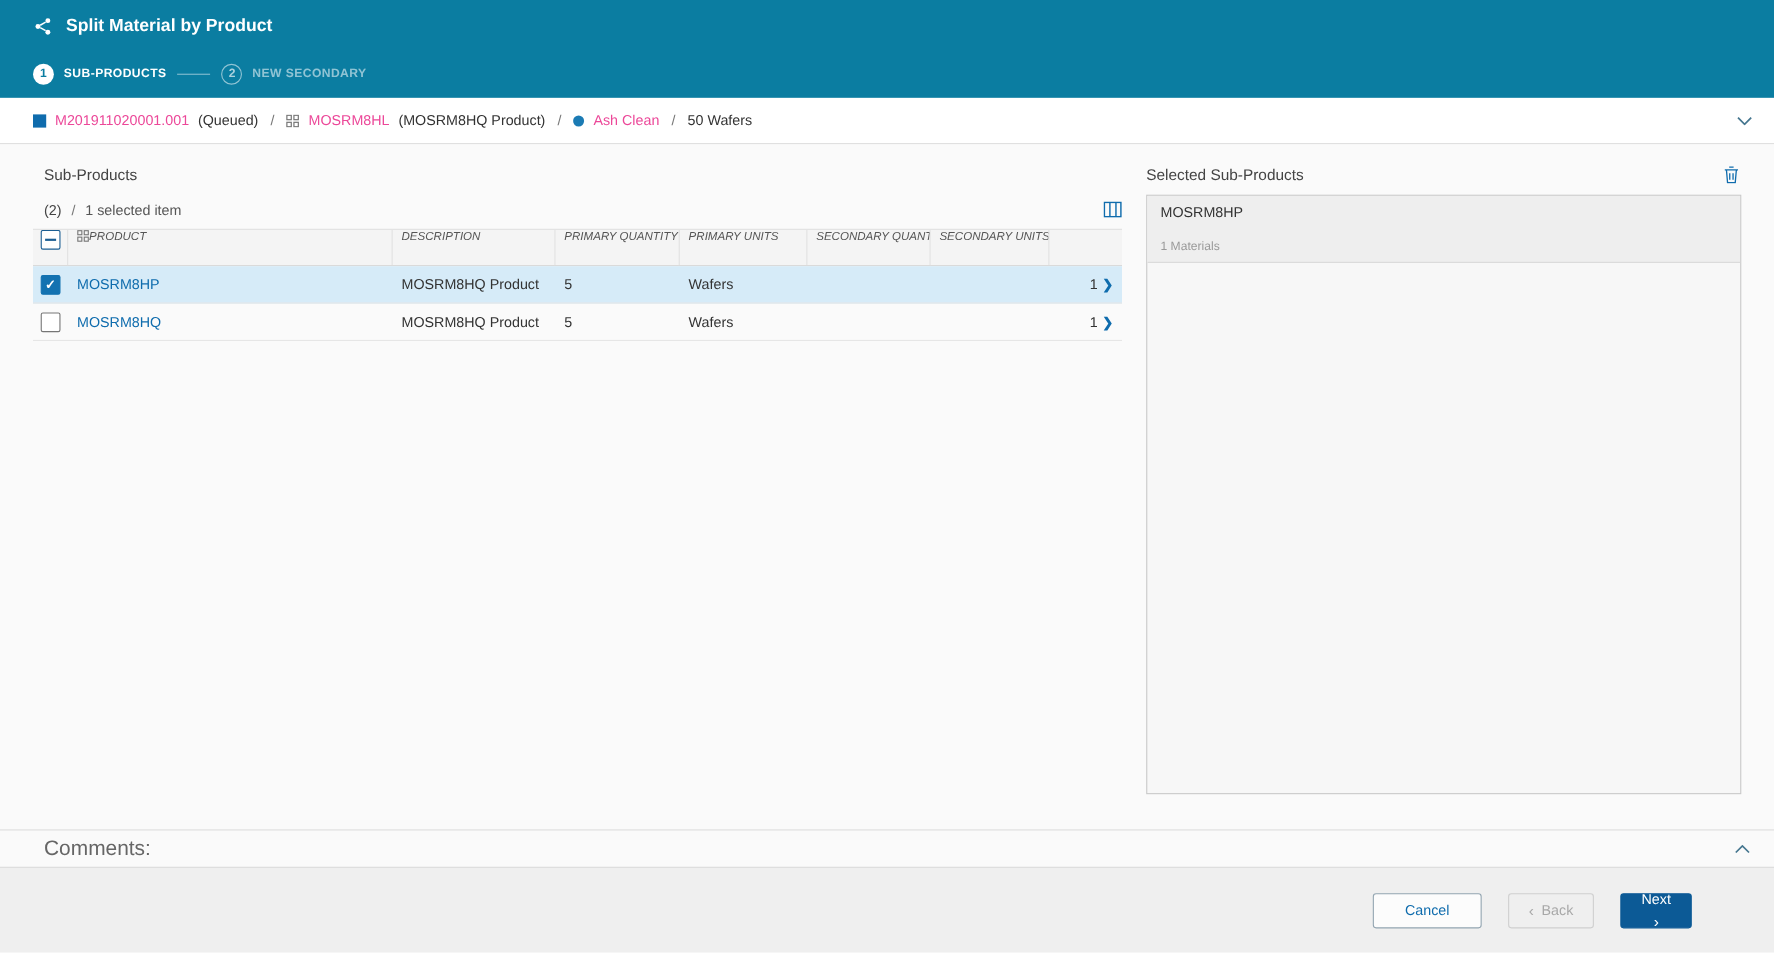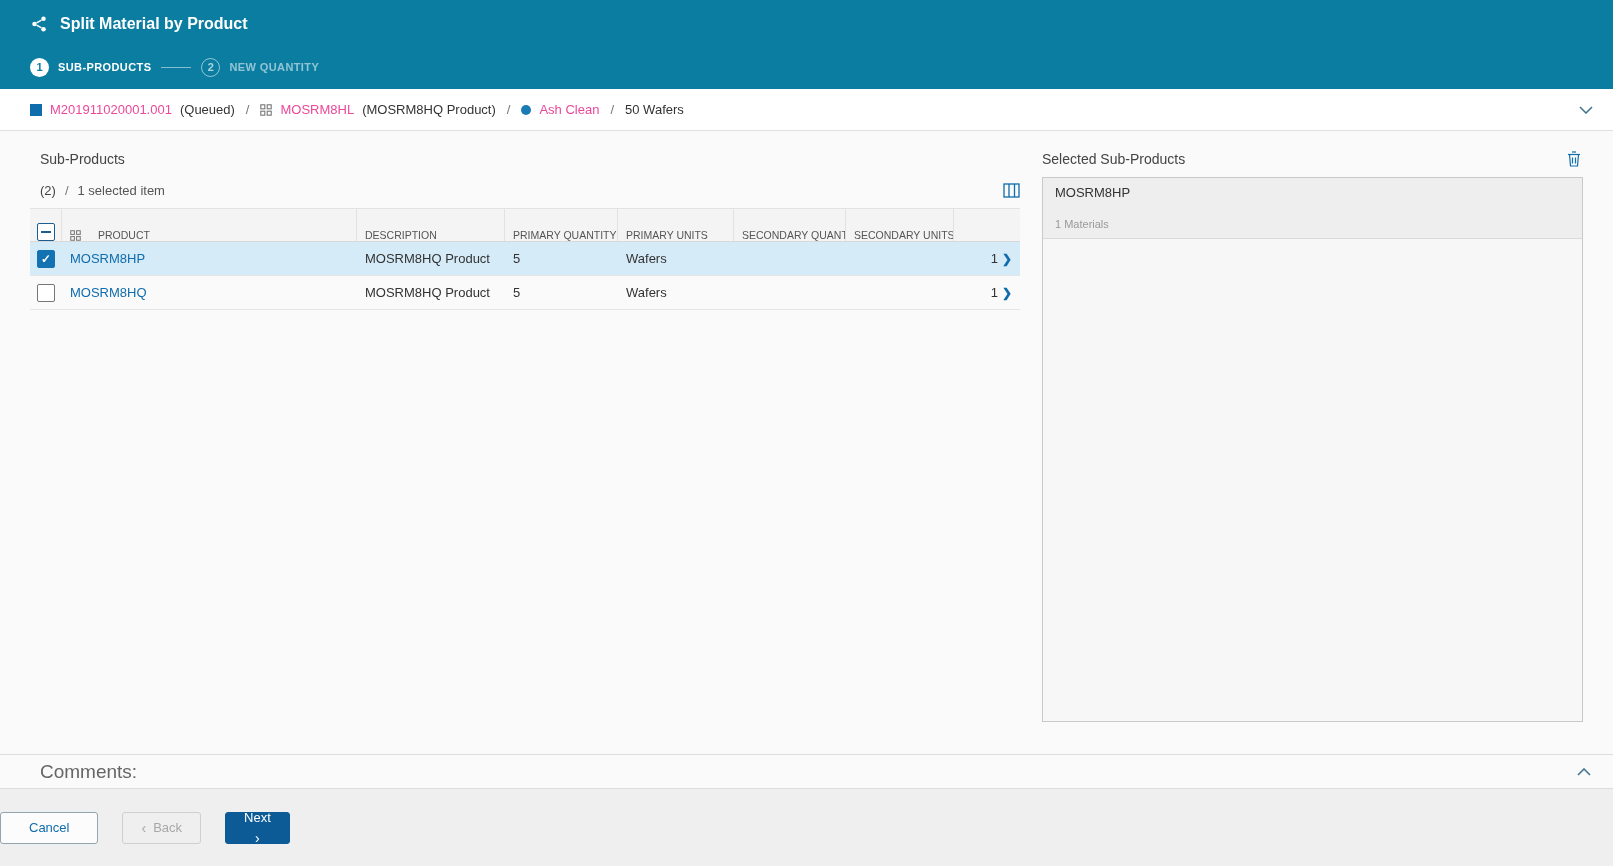--- a/index.html
+++ b/index.html
@@ -51,22 +51,22 @@
   .pane-title { font-size: 14px; color: #444; }
   .left-pane .pane-title { margin: 2px 0 16px 10px; }
   .toolbar-row { display: flex; align-items: center; gap: 6px; font-size: 13px; color: #444; margin: 0 0 10px 10px; }
   .sel-status { color: #555; }
 
   
   .table { width: 990px; font-size: 13px; }
   .thead { display: flex; background: #f4f4f4; border-top: 1px solid #e2e2e2; border-bottom: 1px solid #d8d8d8; height: 34px; }
   .thead .cell {
     font-size: 10.5px; color: #555; border-right: 1px solid #e2e2e2;
-    display: flex; align-items: flex-end; gap: 17px; padding: 0 8px;
-    overflow: hidden; white-space: nowrap; cursor: pointer;
+    display: flex; align-items: flex-start; gap: 0; padding: 0 8px;
+    overflow: hidden; white-space: nowrap; cursor: pointer; font-style: italic;
   }
   .trow { display: flex; height: 34px; border-bottom: 1px solid #e6e6e6; cursor: pointer; }
   .trow.selected { background: #d6ebf8; }
   .trow .cell { display: flex; align-items: center; padding: 0 8px; overflow: hidden; white-space: nowrap; }
   .c-check { flex: 0 0 32px; justify-content: center; padding: 0 !important; }
   .c-product { flex: 0 0 295px; }
   .c-desc { flex: 0 0 148px; }
   .c-pqty { flex: 0 0 113px; }
   .c-punits { flex: 0 0 116px; }
   .c-sqty { flex: 0 0 112px; }
@@ -95,21 +95,21 @@
   
   .comments-bar {
     flex: 0 0 34px; border-top: 1px solid #ddd;
     display: flex; align-items: center; justify-content: space-between;
     padding: 0 22px 0 40px; font-size: 19px; color: #666; background: #fafafa;
   }
 
   
   .footer {
     flex: 0 0 78px; background: #efefef; border-top: 1px solid #dcdcdc;
-    display: flex; align-items: center; justify-content: flex-start;
+    display: flex; align-items: center; justify-content: flex-end;
     gap: 24px; padding-right: 75px;
   }
   .btn {
     height: 32px; border-radius: 3px; font-size: 13px; font-family: inherit;
     display: inline-flex; align-items: center; justify-content: center; cursor: pointer;
   }
   .btn-cancel { background: #fcfcfc; border: 1px solid #93a5b1; color: #0f6cad; padding: 0 28px; }
   .btn-back { background: transparent; border: 1px solid #cfcfcf; color: #a8a8a8; padding: 0 18px; gap: 7px; cursor: default; }
   .btn-next { background: #0c5a96; border: 1px solid #0c5a96; color: #fff; padding: 0 18px; gap: 6px; flex-direction: column; }
   .chev { font-size: 14px; line-height: 1; }
@@ -131,21 +131,21 @@
     <h1 class="app-title">Split Material by Product</h1>
   </div>
   <div class="steps">
     <div class="step active">
       <span class="step-circle">1</span>
       <span class="step-label">SUB-PRODUCTS</span>
     </div>
     <span class="step-line"></span>
     <div class="step inactive">
       <span class="step-circle">2</span>
-      <span class="step-label">NEW QUANTITY</span>
+      <span class="step-label">NEW SECONDARY</span>
     </div>
   </div>
 </header>
 
 <div class="breadcrumb">
   <span class="material-square"></span>
   <span class="crumb-link">M201911020001.001</span>
   <span class="crumb-text">(Queued)</span>
   <span class="crumb-sep">/</span>
   <span class="icon-btn">

